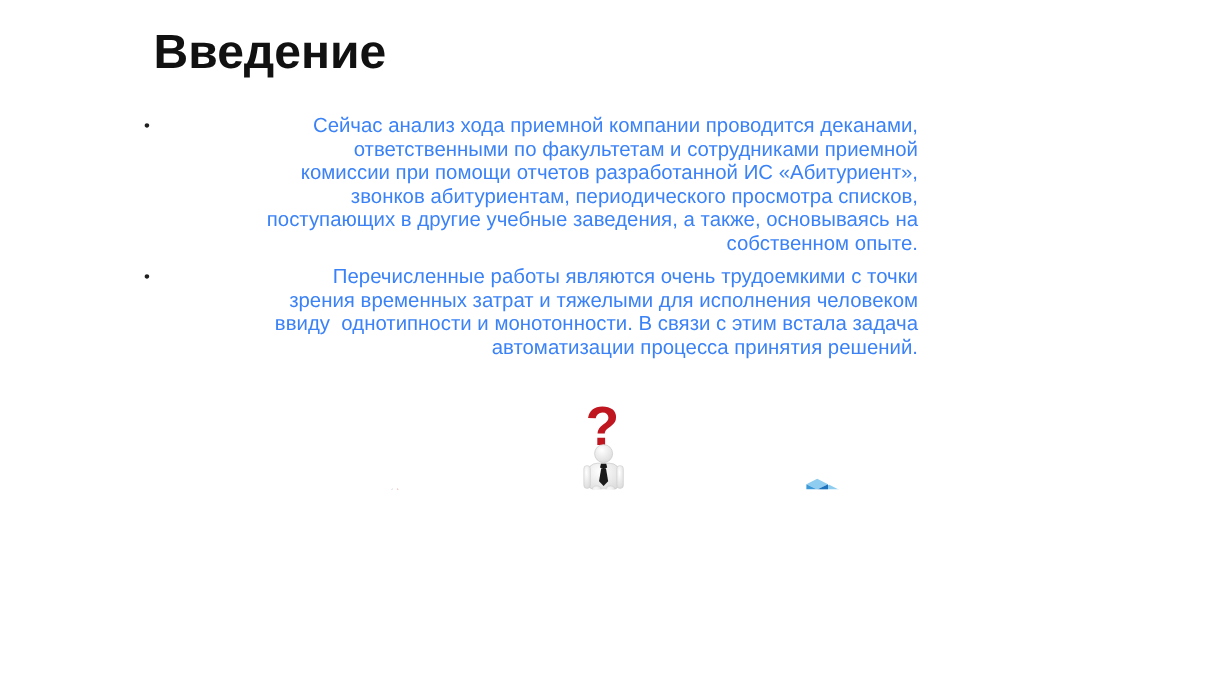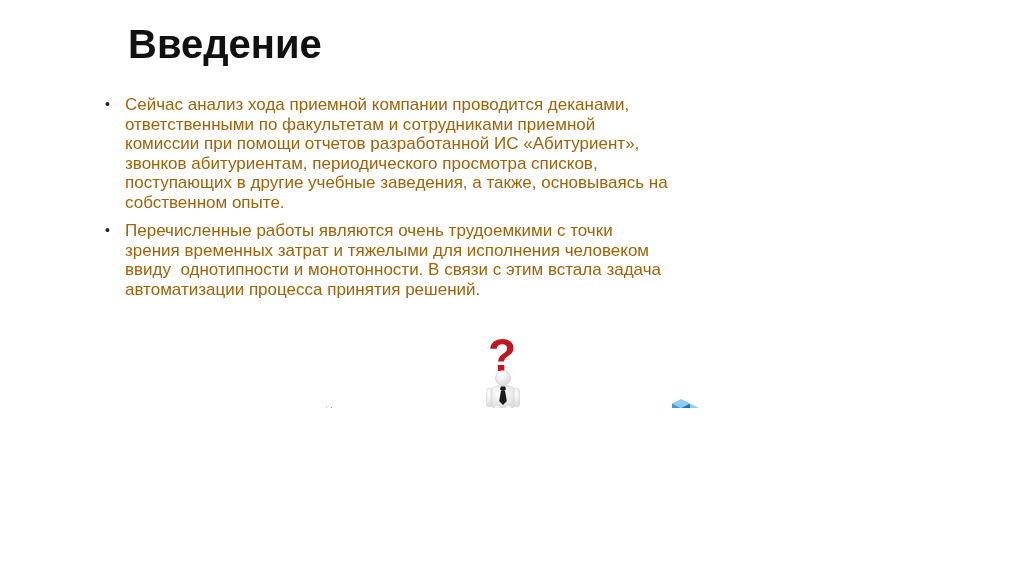--- a/index.html
+++ b/index.html
@@ -1,23 +1,23 @@
 <!DOCTYPE html>
 <html><head>
 <meta charset="utf-8">
 <style>
   html,body{margin:0;padding:0;background:#fff;}
   .slide{position:relative;width:1024px;height:408px;background:#fff;overflow:hidden;
-         font-family:"Liberation Sans","DejaVu Sans",sans-serif;color:#1f1f1f;}
+         font-family:"Liberation Sans","DejaVu Sans",sans-serif;color:#1f1f1f;text-align:right;}
   .title{position:absolute;left:128px;top:22px;margin:0;font-size:40px;font-weight:700;
          color:#111;letter-spacing:0px;}
   .bullets{position:absolute;left:105px;top:95px;width:660px;}
   .bullet{display:grid;grid-template-columns:20px 1fr;margin-bottom:9px;}
   .dot{font-size:14px;line-height:19.5px;color:#1f1f1f;}
-  .btxt{margin:0;font-size:17px;line-height:19.5px;white-space:pre-wrap;color:#a16207;}
+  .btxt{margin:0;font-size:17px;line-height:19.5px;white-space:pre-wrap;color:#3b82f6;}
   .illus{position:absolute;left:270px;top:325px;}
   .divider{position:absolute;left:277px;top:550px;width:460px;height:2px;border-radius:1px;}
   svg text{font-family:"Liberation Sans","DejaVu Sans",sans-serif;}
 </style>
 </head>
 <body>
 
 <div class="slide" style="background: rgb(255, 255, 255);">
 
   <h1 class="title">Введение</h1>

